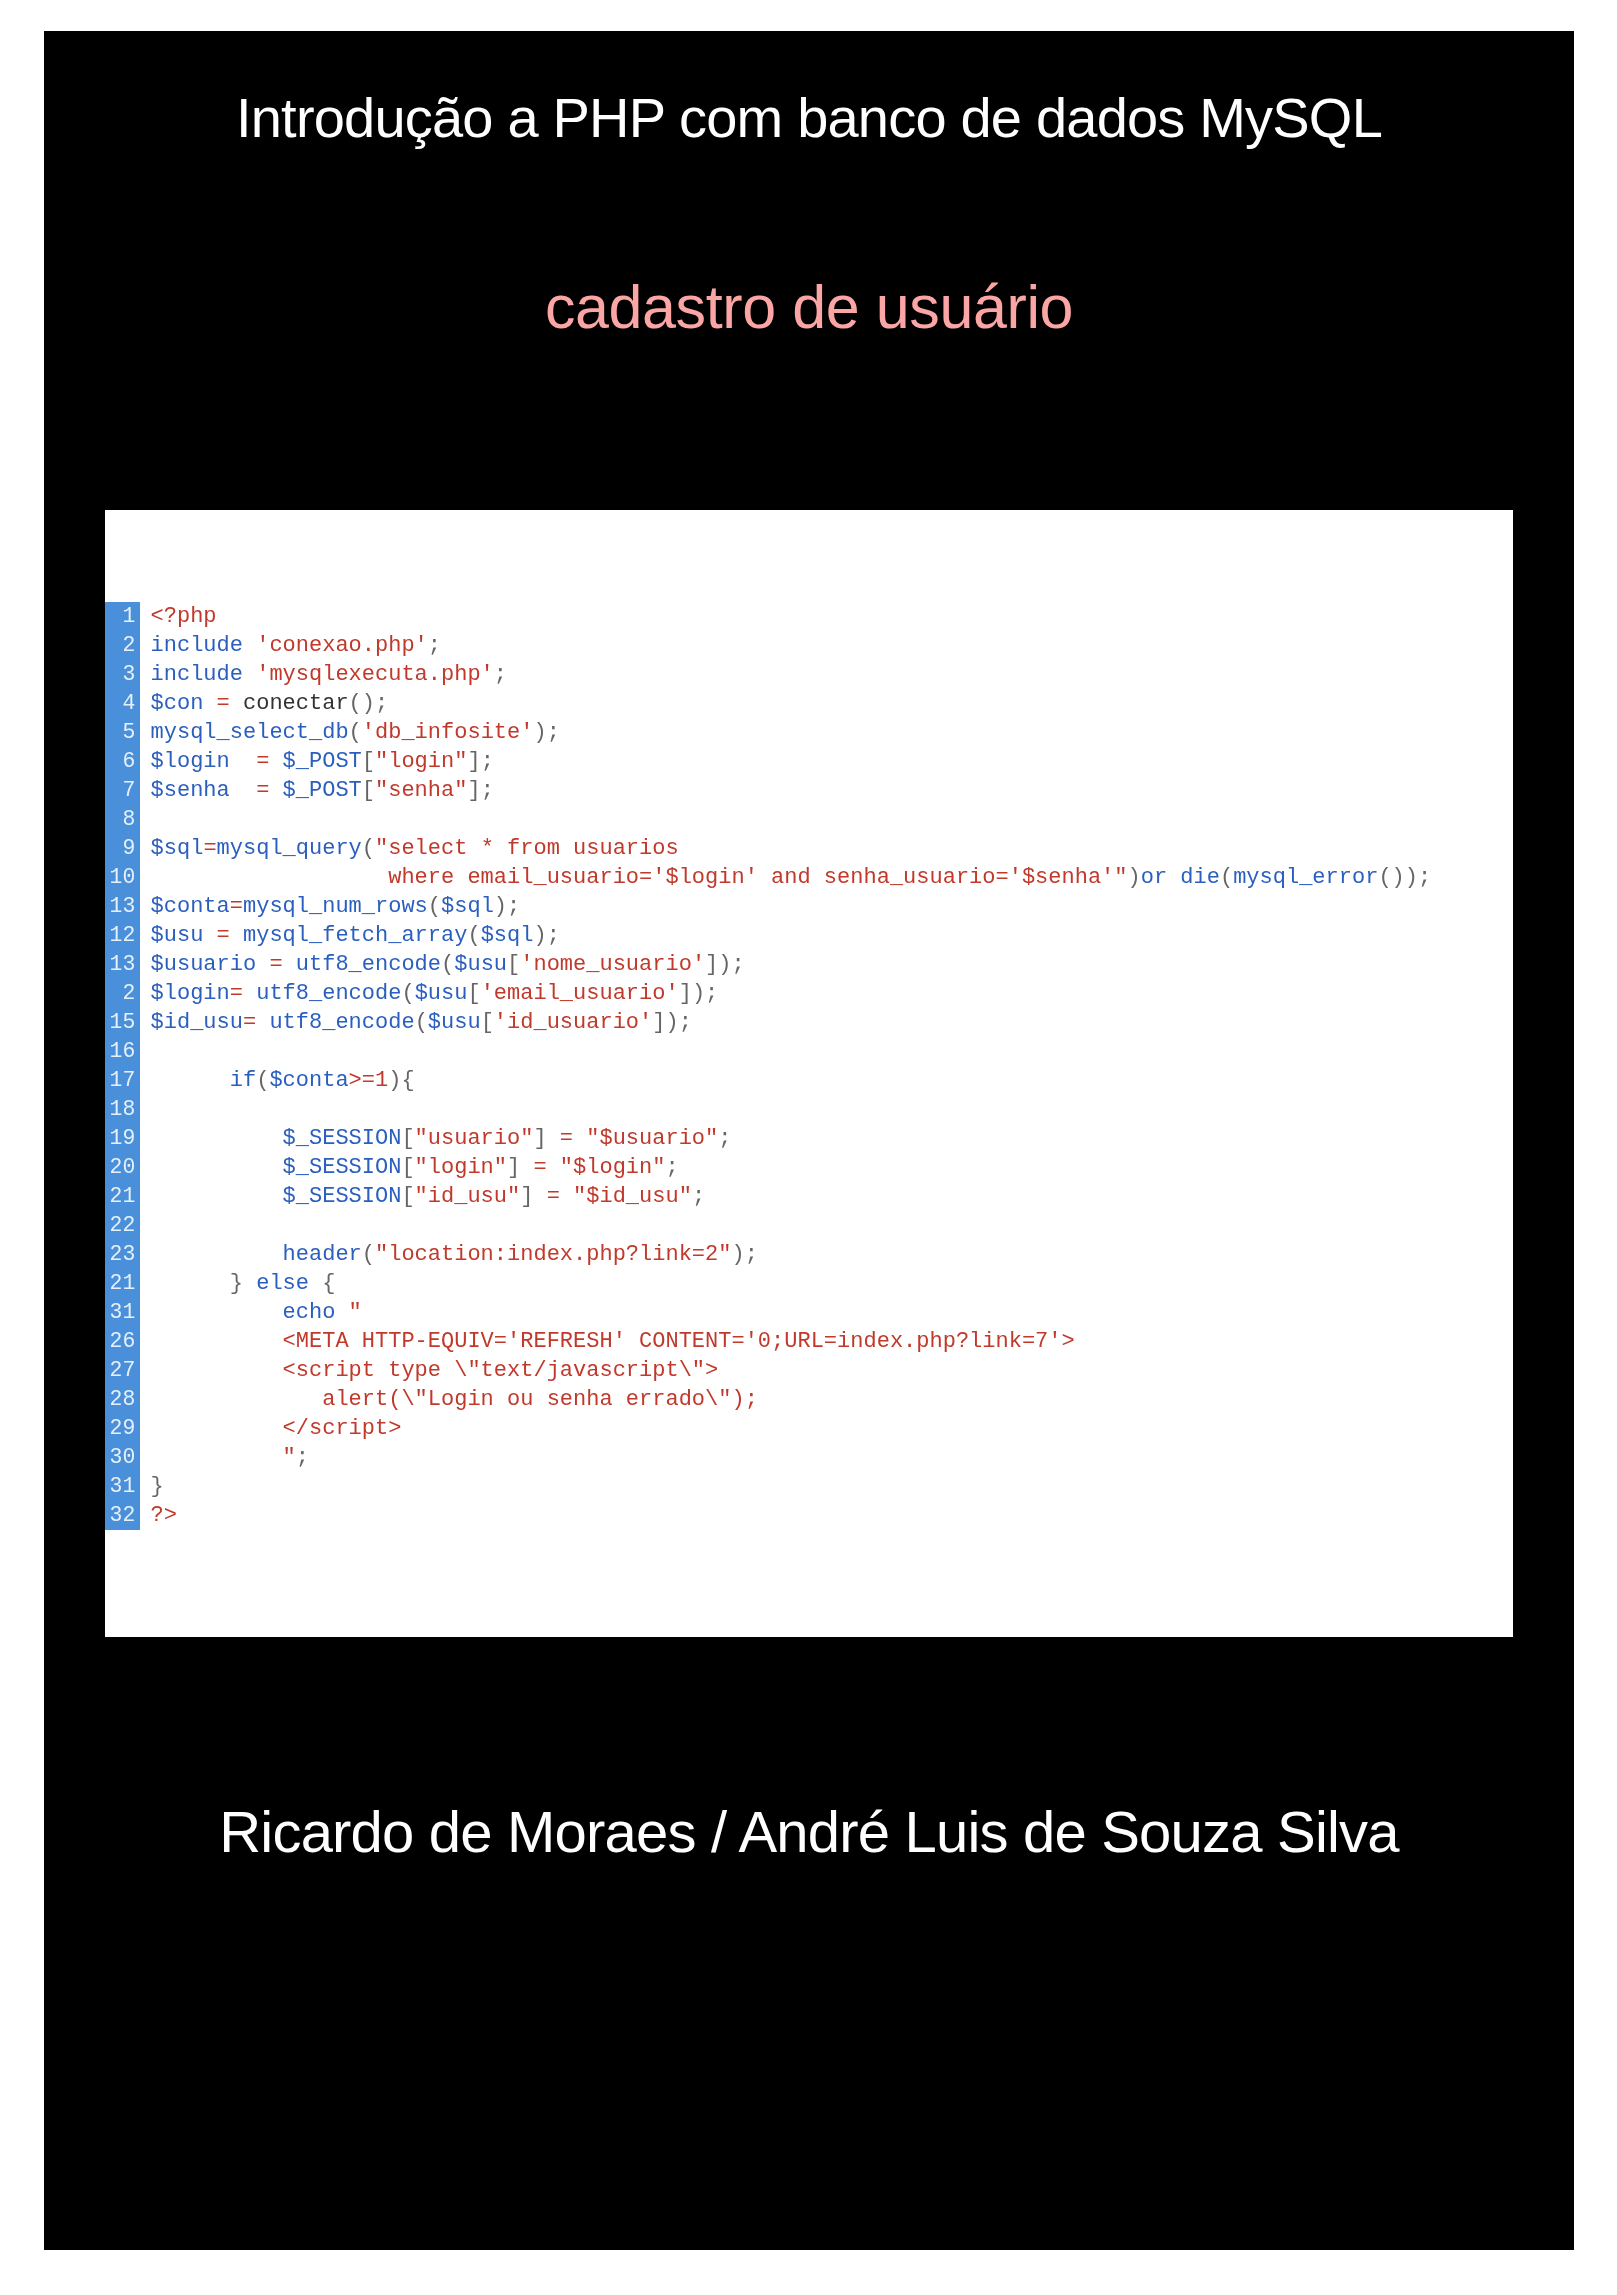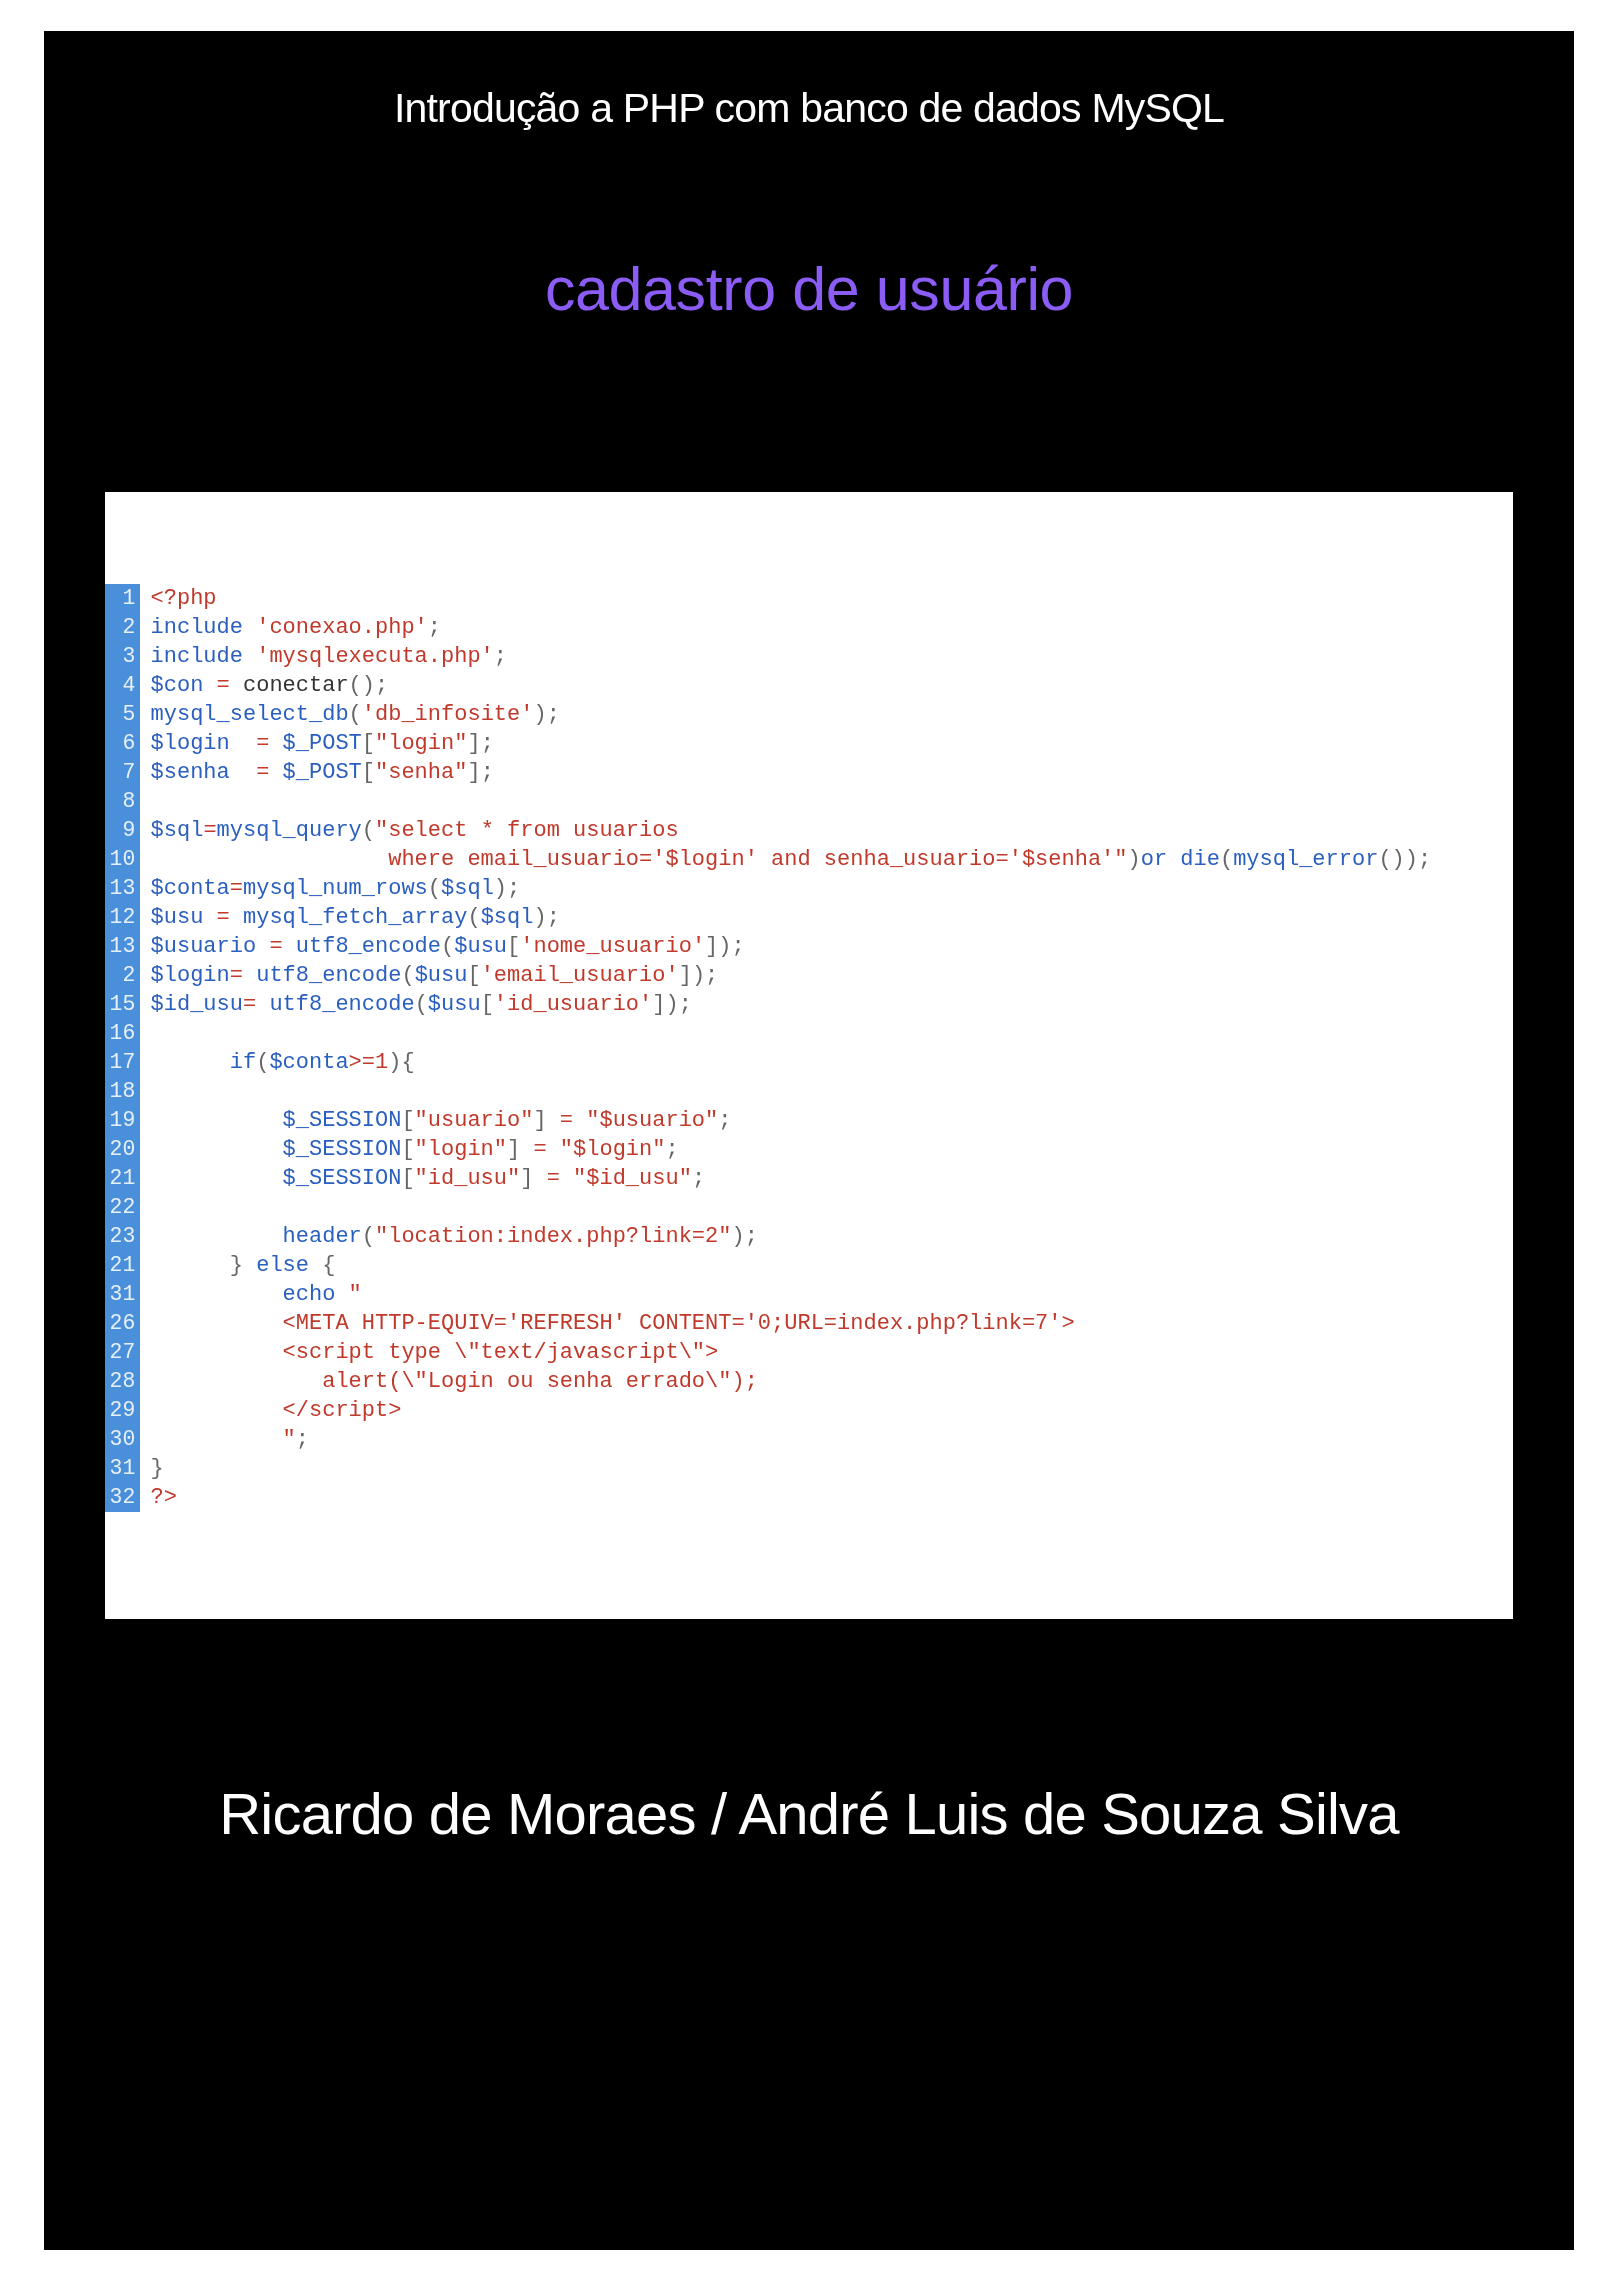--- a/index.html
+++ b/index.html
@@ -10,27 +10,27 @@
     height: 2219px;
     background: #000;
     display: flex;
     flex-direction: column;
     align-items: center;
     padding: 54px 61px 61px 61px;
   }
   .title {
     color: #fff;
     font-family: Arial, Helvetica, sans-serif;
-    font-size: 41px;
+    font-size: 56px;
     font-weight: 400;
     text-align: center;
     letter-spacing: -0.8px;
   }
   .subtitle {
-    color: #8b5cf6;
+    color: #fca5a5;
     font-family: Arial, Helvetica, sans-serif;
     font-size: 61px;
     font-weight: 400;
     margin-top: 122px;
     text-align: center;
     letter-spacing: -0.4px;
   }
   .editor {
     background: #fff;
     width: 1408px;

